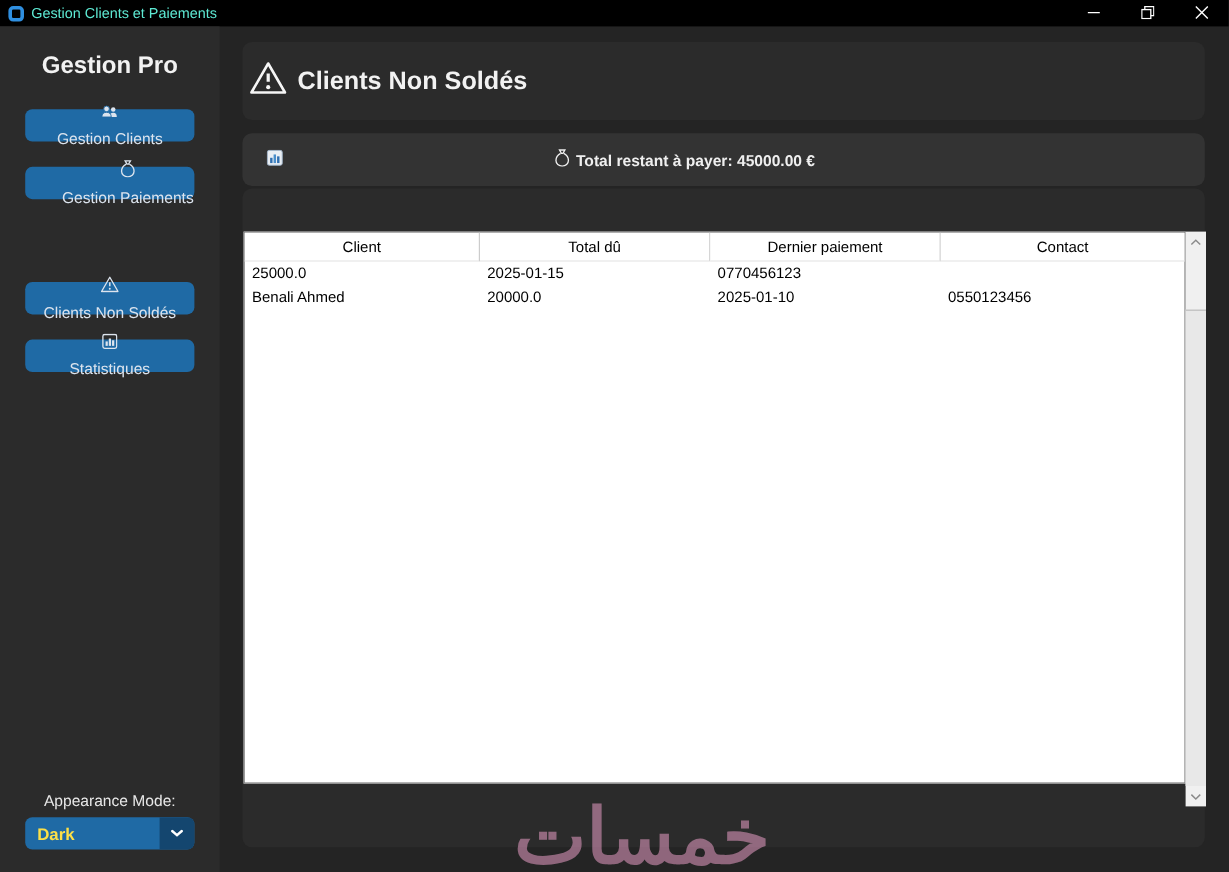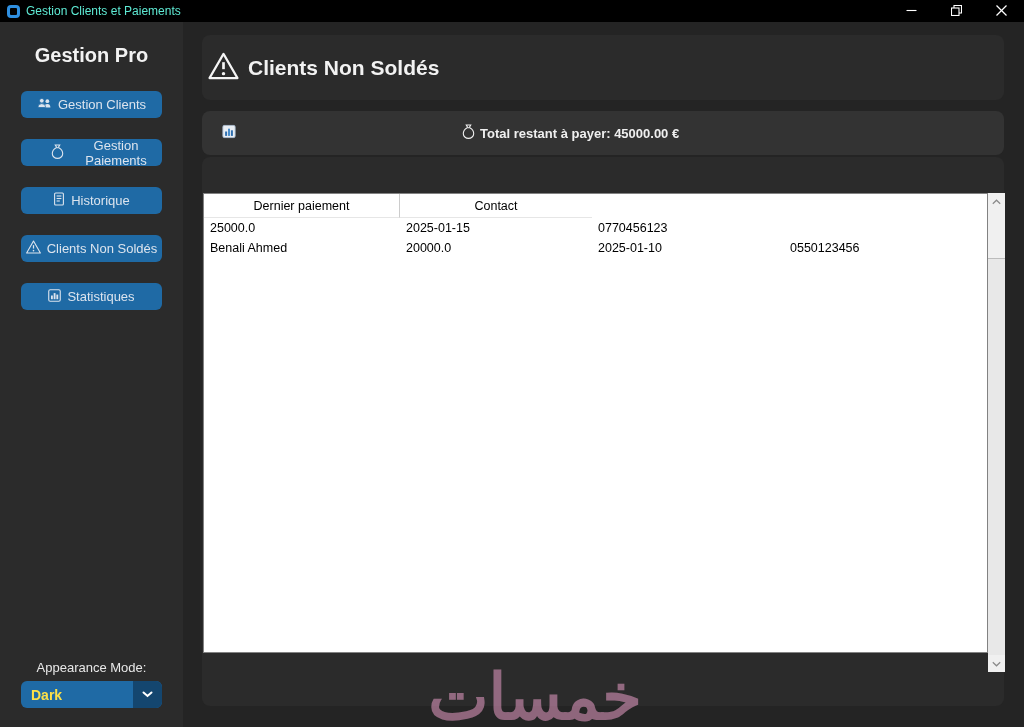--- a/index.html
+++ b/index.html
@@ -34,20 +34,21 @@
   .brand {
     position: absolute; top: 22px; left: 0; width: 183px;
     text-align: center; color: #f2f2f2; font-size: 20px; font-weight: bold;
   }
   .nav-btn {
     position: absolute; left: 21px; width: 141px; height: 27px;
     background: #1f6aa5; border: none; border-radius: 6px;
     color: #dce4ee; font-size: 13px; font-family: "Liberation Sans", sans-serif;
     display: flex; align-items: center; justify-content: center; gap: 6px;
     cursor: default;
+    flex-direction: column;
   }
   .nav-btn svg { flex: 0 0 auto; }
   .appearance-label {
     position: absolute; top: 626px; left: 0; width: 183px;
     text-align: center; color: #e8e8e8; font-size: 13px; margin-top: 12px;
   }
   .appearance-menu {
     position: absolute; top: 659px; left: 21px; width: 141px; height: 27px;
     background: #1f6aa5; border-radius: 6px; display: flex; overflow: hidden;
     color: #fde047; font-size: 14px; cursor: default; font-weight: bold;
@@ -166,31 +167,20 @@
   <button class="nav-btn" style="top: 117px; padding-left: 30px;">
     <span>
       <svg width="13" height="15" viewBox="0 0 14 16" fill="none" stroke="#dce4ee" stroke-width="1.2">
         <path d="M4.6 1 h4.8 l-1.7 3 h-1.4 z"></path>
         <path d="M5.6 4 C2.6 5.6 1.4 8 1.4 10.4 a5.6 5 0 0 0 11.2 0 C12.6 8 11.4 5.6 8.4 4"></path>
       </svg>
     </span>
     <span>Gestion Paiements</span>
   </button>
 
-  <button class="nav-btn" style="top: 165px;">
-    <span>
-      <svg width="12" height="14" viewBox="0 0 12 14" fill="none" stroke="#dce4ee" stroke-width="1.1">
-        <rect x="1.6" y="1" width="8.8" height="12" rx="1"></rect>
-        <line x1="3.6" y1="4" x2="8.4" y2="4"></line>
-        <line x1="3.6" y1="6.5" x2="8.4" y2="6.5"></line>
-        <line x1="3.6" y1="9" x2="6.8" y2="9"></line>
-      </svg>
-    </span>
-    <span>Historique</span>
-  </button>
 
   <button class="nav-btn" style="top: 213px;">
     <span>
       <svg width="15" height="14" viewBox="0 0 24 22" fill="none">
         <path d="M12 1.5 L23 20.5 H1 Z" stroke="#dce4ee" stroke-width="1.8" stroke-linejoin="round"></path>
         <line x1="12" y1="8" x2="12" y2="13.5" stroke="#dce4ee" stroke-width="2"></line>
         <circle cx="12" cy="16.8" r="1.3" fill="#dce4ee"></circle>
       </svg>
     </span>
     <span>Clients Non Soldés</span>
@@ -249,20 +239,22 @@
         <path d="M5.6 4 C2.6 5.6 1.4 8 1.4 10.4 a5.6 5 0 0 0 11.2 0 C12.6 8 11.4 5.6 8.4 4"></path>
       </svg>
     </span>
     <span>Total restant à payer: 45000.00 €</span>
   </div>
 </div>
 
 <div class="table-panel">
   <div class="treeview">
     <div class="tv-header">
+      <div class="tv-header-cell">Client</div>
+      <div class="tv-header-cell">Total dû</div>
       <div class="tv-header-cell">Dernier paiement</div>
       <div class="tv-header-cell">Contact</div>
     </div>
     <div class="tv-row">
       <div class="tv-cell">25000.0</div>
       <div class="tv-cell">2025-01-15</div>
       <div class="tv-cell">0770456123</div>
     </div>
     <div class="tv-row">
       <div class="tv-cell">Benali Ahmed</div>

